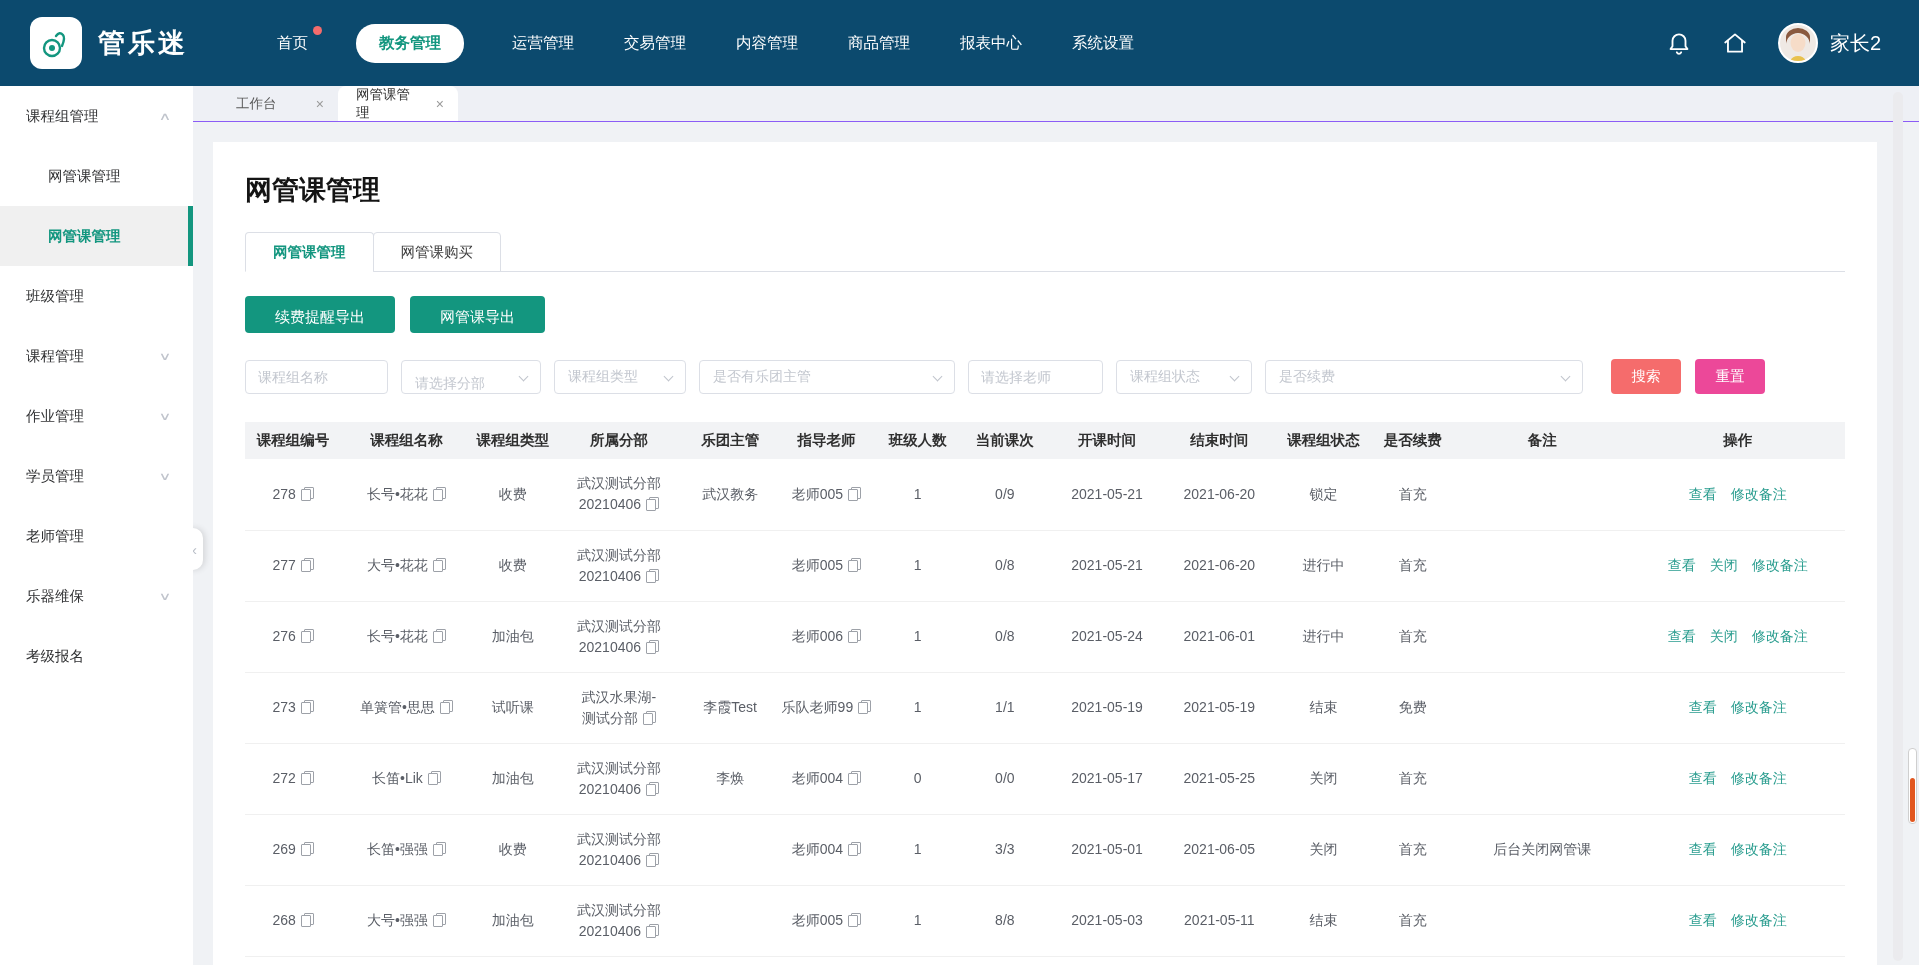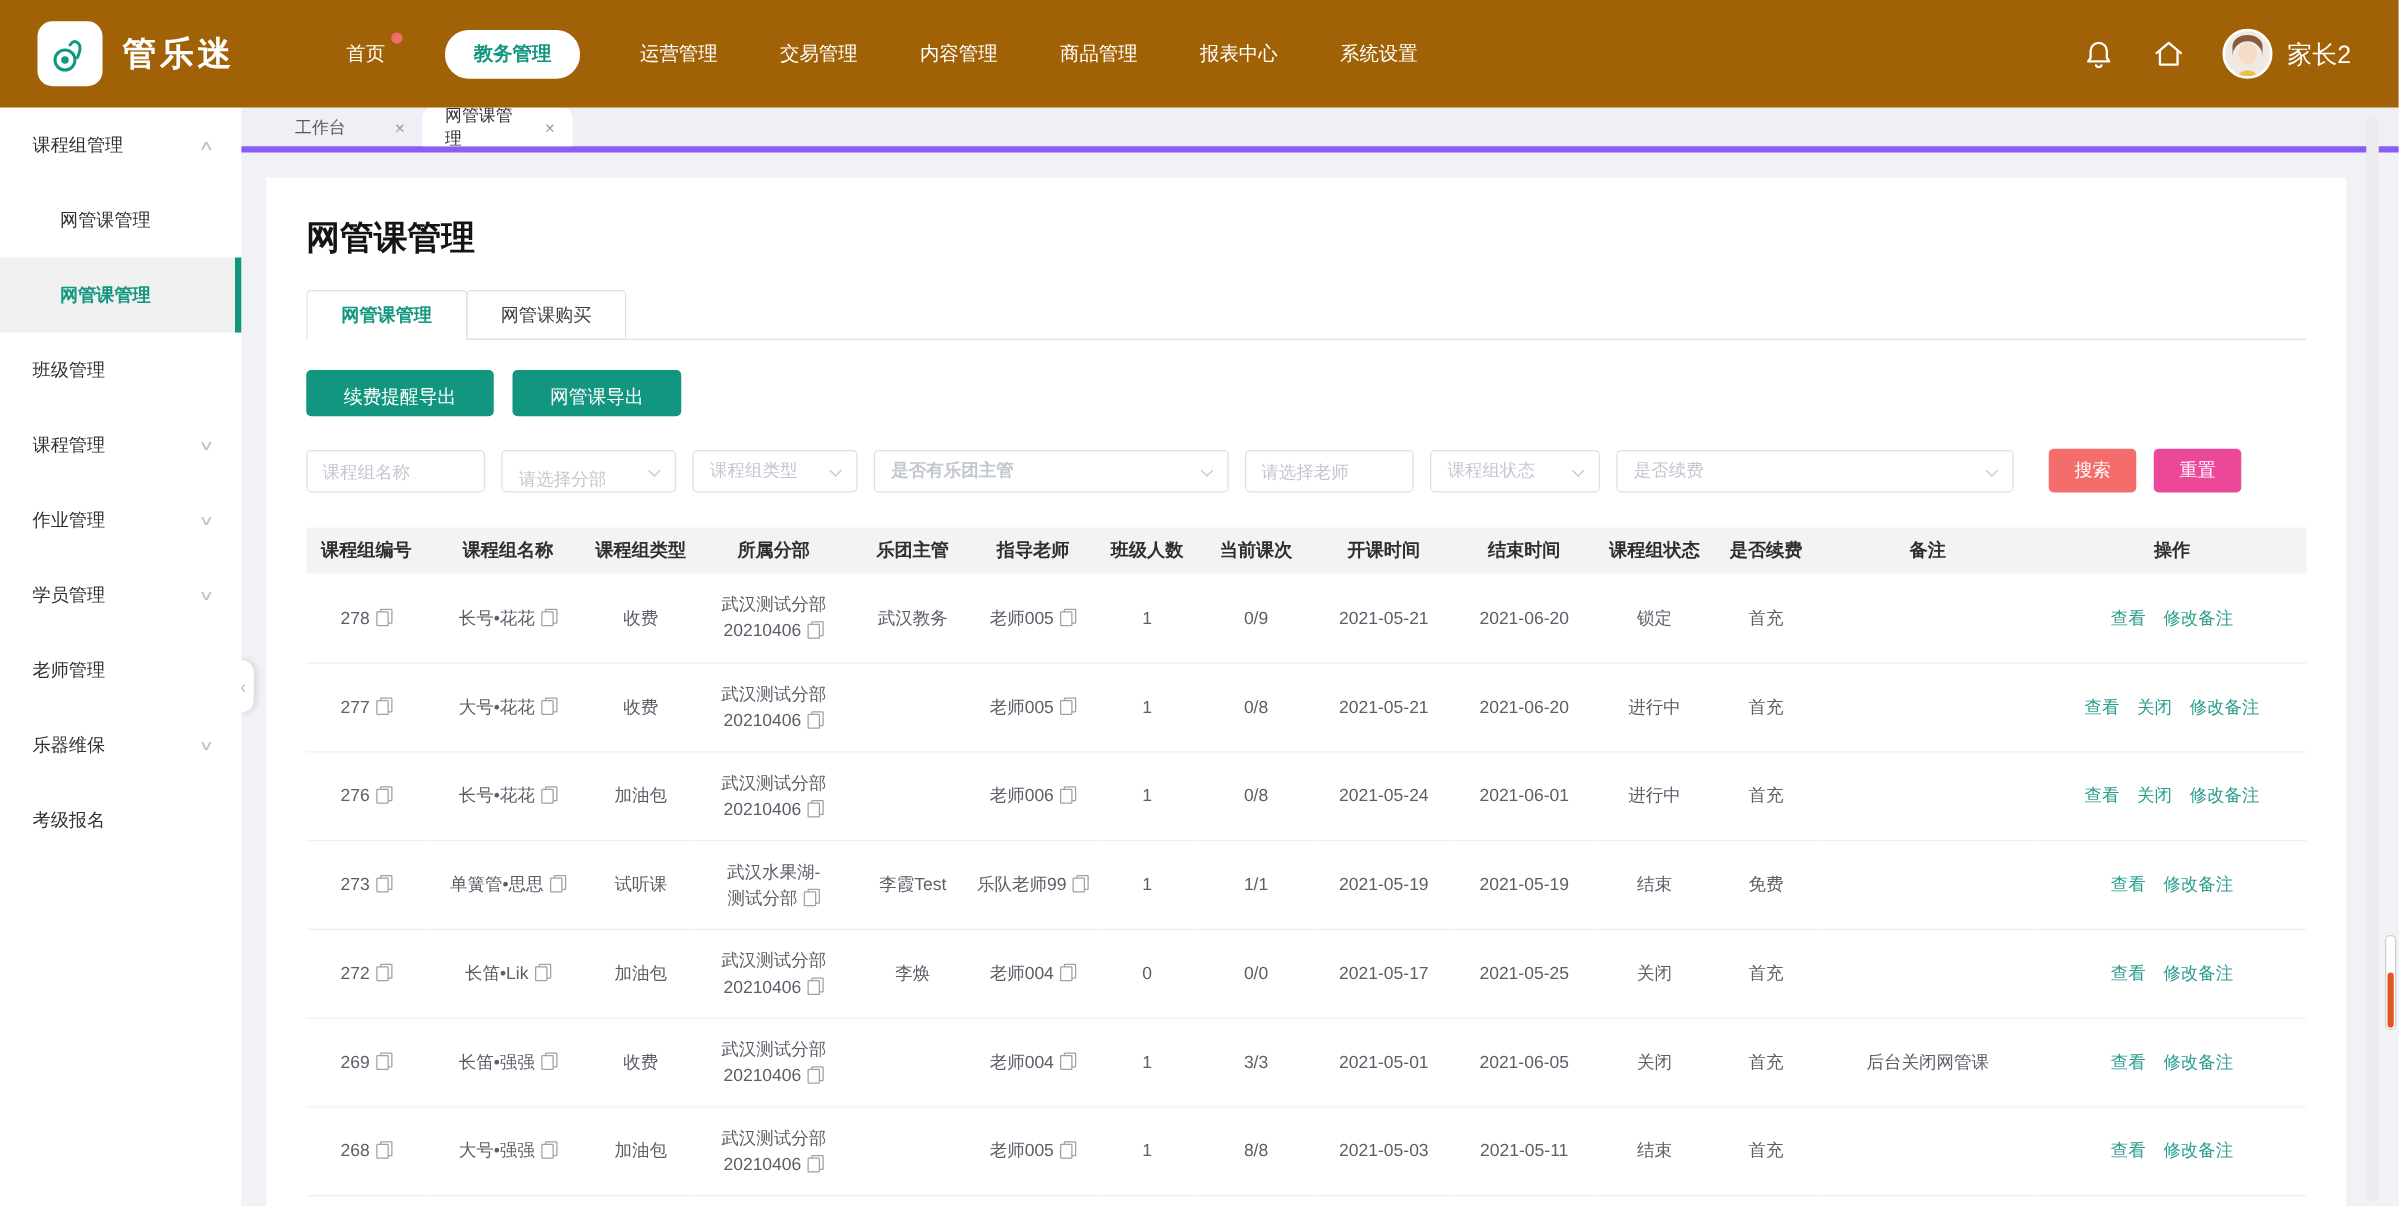--- a/index.html
+++ b/index.html
@@ -1,21 +1,21 @@
 <!DOCTYPE html>
 <html><head>
 <meta charset="utf-8">
 <style>
   * { margin:0; padding:0; box-sizing:border-box; }
   html,body { width:1919px; height:965px; overflow:hidden; }
   body { font-family:"Liberation Sans","DejaVu Sans",sans-serif; background:#f0f2f5; color:#303133; }
   .screen { position:relative; width:1919px; height:965px; overflow:hidden; }
 
   
-  .header { position:absolute; left:0; top:0; width:100%; height:86px; background:#a16207; display:flex; align-items:center; z-index:30;text-align:right; }
+  .header { position:absolute; left:0; top:0; width:100%; height:86px; background:#0c4a6e; display:flex; align-items:center; z-index:30;text-align:right; }
   .brand { display:flex; align-items:center; margin-left:30px; width:300px; }
   .logo-box { width:52px; height:52px; background:#fff; border-radius:12px; display:flex; align-items:center; justify-content:center; }
   .brand-name { color:#fff; font-size:27px; font-weight:700; margin-left:16px; letter-spacing:3px; }
   .main-nav { display:flex; align-items:center; gap:46px; margin-left:-55px; }
   .nav-item { position:relative; color:#fff; font-size:15.5px; cursor:pointer; padding:9px 2px; white-space:nowrap; }
   .nav-item.active { background:#fff; color:#13967F; font-weight:700; border-radius:19px; padding:9px 23px; }
   .red-dot { position:absolute; top:2px; right:-12px; width:9px; height:9px; border-radius:50%; background:#f56c6c; }
   .header-right { position:absolute; right:38px; top:0; height:86px; display:flex; align-items:center; gap:30px; }
   .h-icon { width:26px; height:26px; display:flex; cursor:pointer; }
   .avatar { width:40px; height:40px; border-radius:50%; background:#f2f2f2; border:2px solid #fff; overflow:hidden; cursor:pointer; }
@@ -24,21 +24,21 @@
   
   .sidebar { position:absolute; left:0; top:86px; bottom:0; width:193px; background:#fff; z-index:20; }
   .side-item { position:relative; height:60px; display:flex; align-items:center; padding-left:26px; font-size:14.5px; color:#303133; cursor:pointer; }
   .side-item.child { padding-left:48px; }
   .side-item.active { background:#f0f0f0; color:#13967F; font-weight:700; }
   .side-item.active::after { content:""; position:absolute; right:0; top:0; bottom:0; width:5px; background:#13967F; }
   .side-chevron { position:absolute; right:24px; color:#c0c4cc; font-size:11px; transform:scaleX(1.6); }
   .collapse-handle { position:absolute; left:186px; top:528px; width:17px; height:42px; background:#fff; border-radius:0 10px 10px 0; box-shadow:2px 0 6px rgba(0,0,0,.12); z-index:19; display:flex; align-items:center; justify-content:center; color:#b9bec7; font-size:15px; cursor:pointer; }
 
   
-  .tabbar { position:absolute; left:193px; right:0; top:86px; height:36px; background:#eef0f5; border-bottom:5px solid #8b5cf6; display:flex; align-items:stretch; padding-left:25px; z-index:10; }
+  .tabbar { position:absolute; left:193px; right:0; top:86px; height:36px; background:#eef0f5; border-bottom:1px solid #8b5cf6; display:flex; align-items:stretch; padding-left:25px; z-index:10; }
   .wtab { display:flex; align-items:center; justify-content:space-between; width:120px; padding:0 14px 0 18px; font-size:13.5px; color:#595959; cursor:pointer; }
   .wtab.active { background:#fff; border-radius:8px 8px 0 0; color:#333; }
   .wtab .close-x { color:#9a9a9a; font-size:14px; margin-left:18px; }
 
   
   .content { position:absolute; left:193px; right:0; top:122px; bottom:0; overflow:hidden; }
   .card { background:#fff; margin:20px 42px 0 20px; padding:30px 32px 40px 32px; min-height:900px; }
   .page-title { font-size:27px; font-weight:700; color:#141414; }
 
   .inner-tabs { display:flex; margin-top:24px; border-bottom:1px solid #dcdfe6; }
@@ -164,21 +164,21 @@
             <input placeholder="课程组名称" style="">
           </div>
           <div class="f-box" style="width: 140px; align-items: flex-end;">
             <span class="f-ph">请选择分部</span>
             <span class="sel-arrow"></span>
           </div>
           <div class="f-box" style="width: 132px;">
             <span class="f-ph">课程组类型</span>
             <span class="sel-arrow"></span>
           </div>
-          <div class="f-box" style="width: 284px; font-weight: bold;">
+          <div class="f-box" style="width: 256px;">
             <span class="f-ph">是否有乐团主管</span>
             <span class="sel-arrow"></span>
           </div>
           <div class="f-box" style="width: 135px;">
             <input placeholder="请选择老师" style="">
           </div>
           <div class="f-box" style="width: 136px;">
             <span class="f-ph">课程组状态</span>
             <span class="sel-arrow"></span>
           </div>

